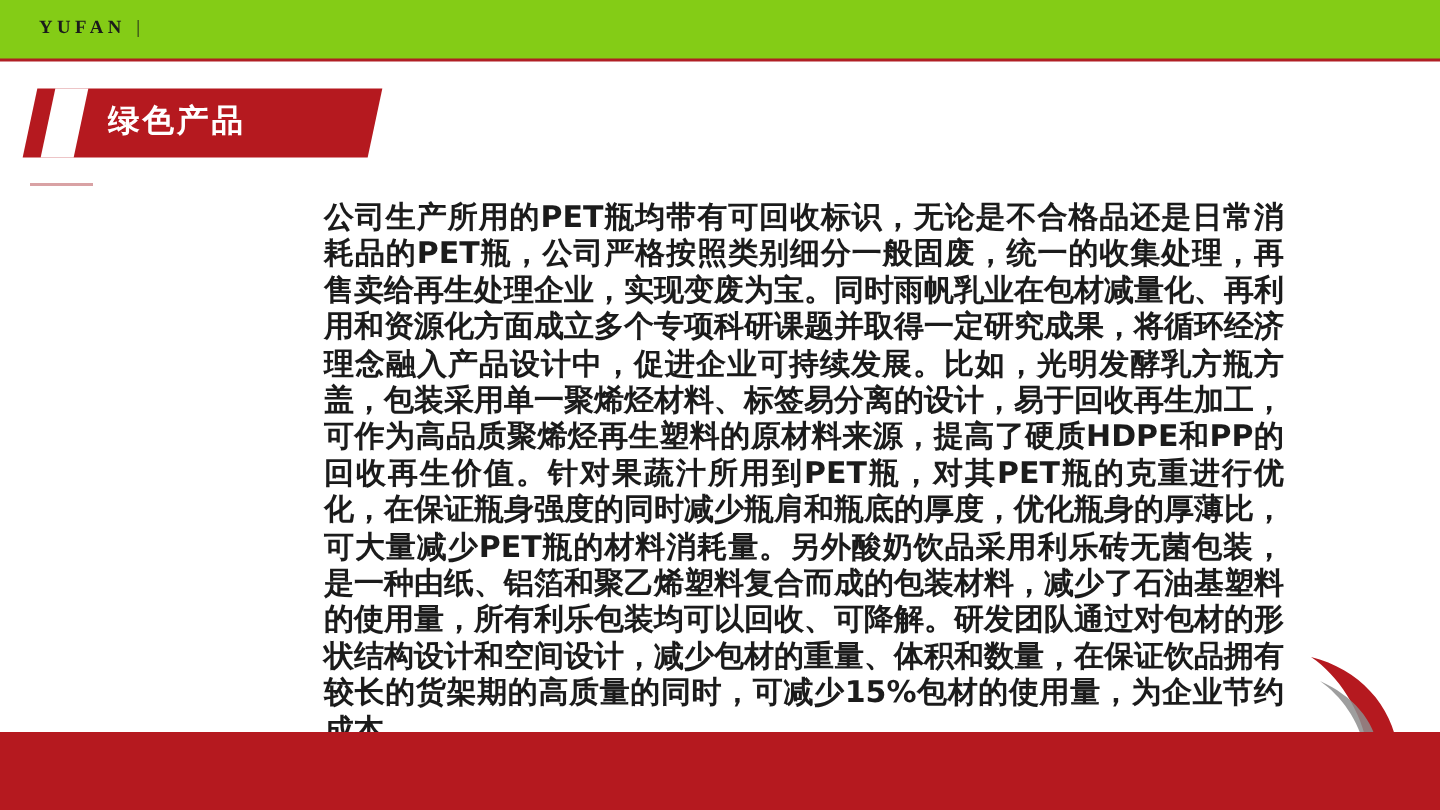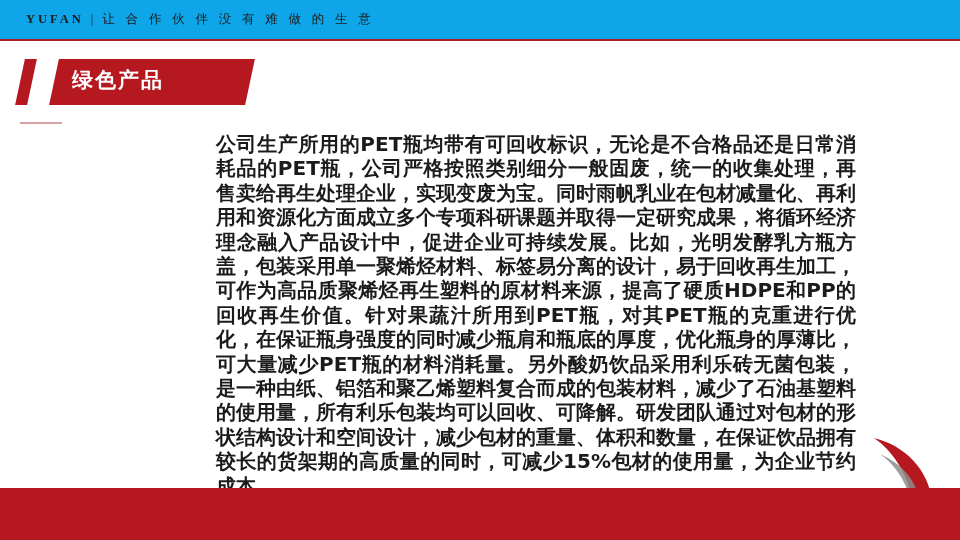--- a/index.html
+++ b/index.html
@@ -22,21 +22,21 @@
     overflow: hidden;
   }
 
   
   .header {
     position: absolute;
     left: 0;
     top: 0;
     width: 960px;
     height: 40px;
-    background: #0ea5e9;
+    background: #84cc16;
   }
   .header-inner {
     position: absolute;
     left: 26px;
     top: 11px;
     display: flex;
     align-items: center;
     white-space: nowrap;
   }
   .brand {
@@ -161,21 +161,20 @@
 </style>
 </head>
 <body>
 
 <div class="slide">
 
   <div class="header">
     <div class="header-inner">
       <span class="brand">YUFAN</span>
       <span class="brand-sep">|</span>
-      <span class="brand-tagline">让 合 作 伙 伴 没 有 难 做 的 生 意</span>
     </div>
   </div>
   <div class="header-rule"></div>
 
   <div class="title-banner"></div>
   <div class="title-banner-notch"></div>
   <div class="title-text">绿色产品</div>
   <div class="title-underline"></div>
 
 

